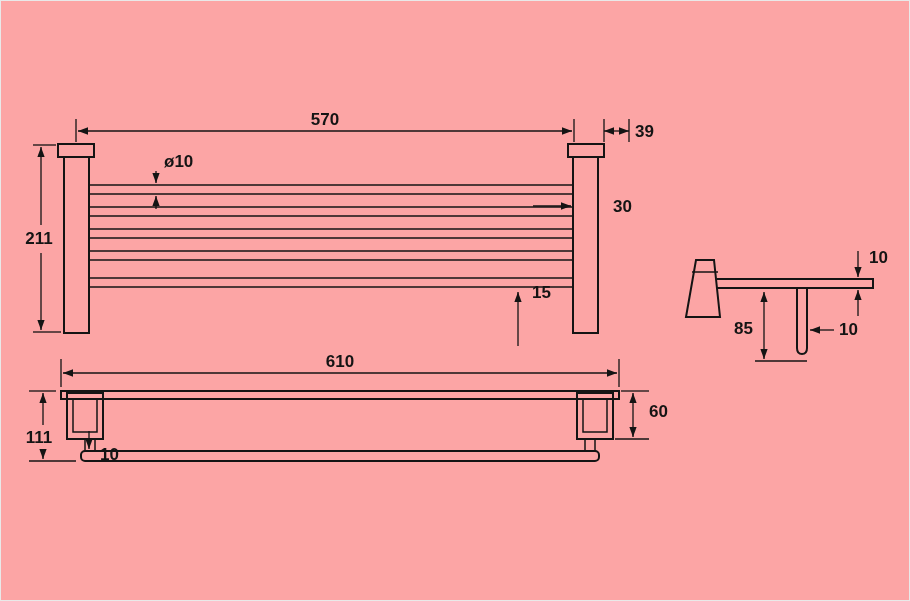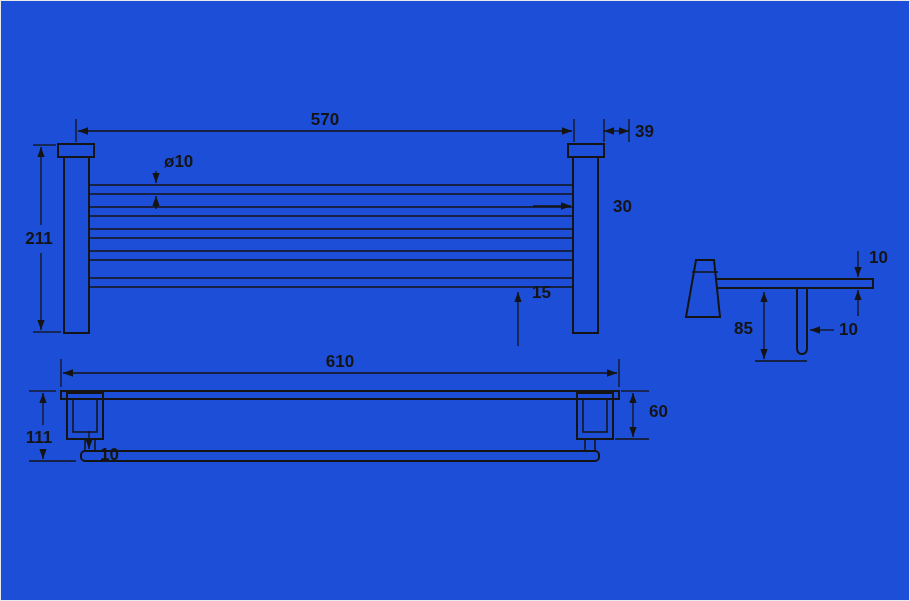--- a/index.html
+++ b/index.html
@@ -1,16 +1,16 @@
 <!DOCTYPE html>
 <html><head>
 <meta charset="utf-8">
 <style>
   html,body{margin:0;padding:0;background:#ffffff;}
-  .canvas{position:relative;width:910px;height:601px;background:#1d4ed8;border:1px solid #e9e9e9;box-sizing:border-box;overflow:hidden;}
+  .canvas{position:relative;width:910px;height:601px;background:#fca5a5;border:1px solid #e9e9e9;box-sizing:border-box;overflow:hidden;}
   svg{display:block;}
   text{font-family:"Liberation Sans","DejaVu Sans",sans-serif;font-weight:bold;fill:#141414;font-size:17px;}
   .geo{stroke:#141414;stroke-width:2;fill:none;}
   .geo-thin{stroke:#141414;stroke-width:1.5;fill:none;}
   .dim{stroke:#141414;stroke-width:1.3;fill:none;}
 </style>
 </head>
 <body>
 
 <div class="canvas">

